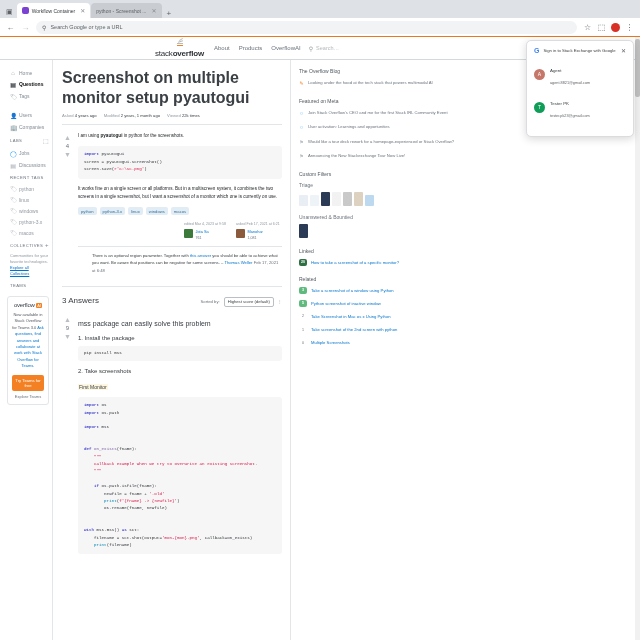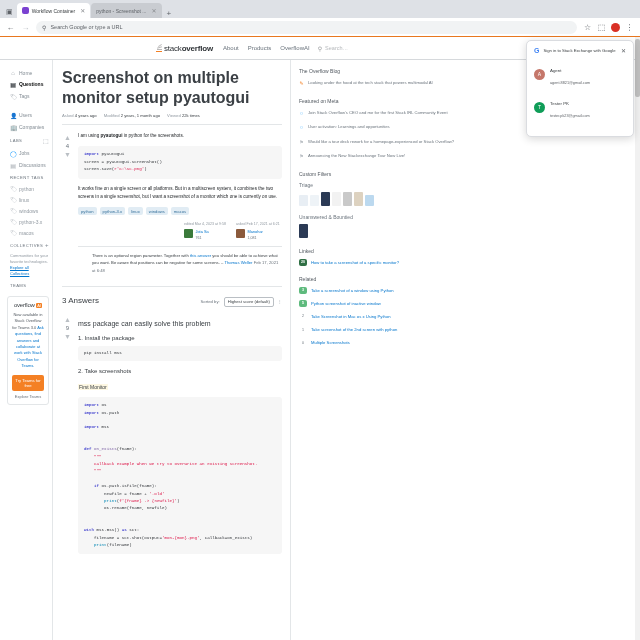--- a/index.html
+++ b/index.html
@@ -50,21 +50,21 @@
     width: 9px; height: 9px; border-radius: 50%;
     background: #d93025; display: inline-block;
   }
 
   
   #so-topbar {
     height: 23px; background: #fff; border-bottom: 1px solid #d6d9dc;
     display: flex; align-items: center; padding: 0 10px 0 155px;
     position: relative;
   }
-  .so-logo { display: flex; align-items: center; gap: 2px; margin-right: 10px; }
+  .so-logo { display: flex; align-items: center; gap: 2px; margin-right: 10px; flex-direction: column; }
   .so-logo-mark {
     width: 7px; height: 9px; position: relative;
   }
   .so-logo-mark i {
     position: absolute; right: 0; height: 1px; background: #bcbbbb; display: block;
   }
   .so-logo-mark i:nth-child(1){ top:1px; width:4px; transform: rotate(-32deg); }
   .so-logo-mark i:nth-child(2){ top:3px; width:5px; transform: rotate(-18deg); }
   .so-logo-mark i:nth-child(3){ top:5px; width:5.5px; }
   .so-logo-mark i:nth-child(4){ top:7px; width:6px; background:#f48024; }

